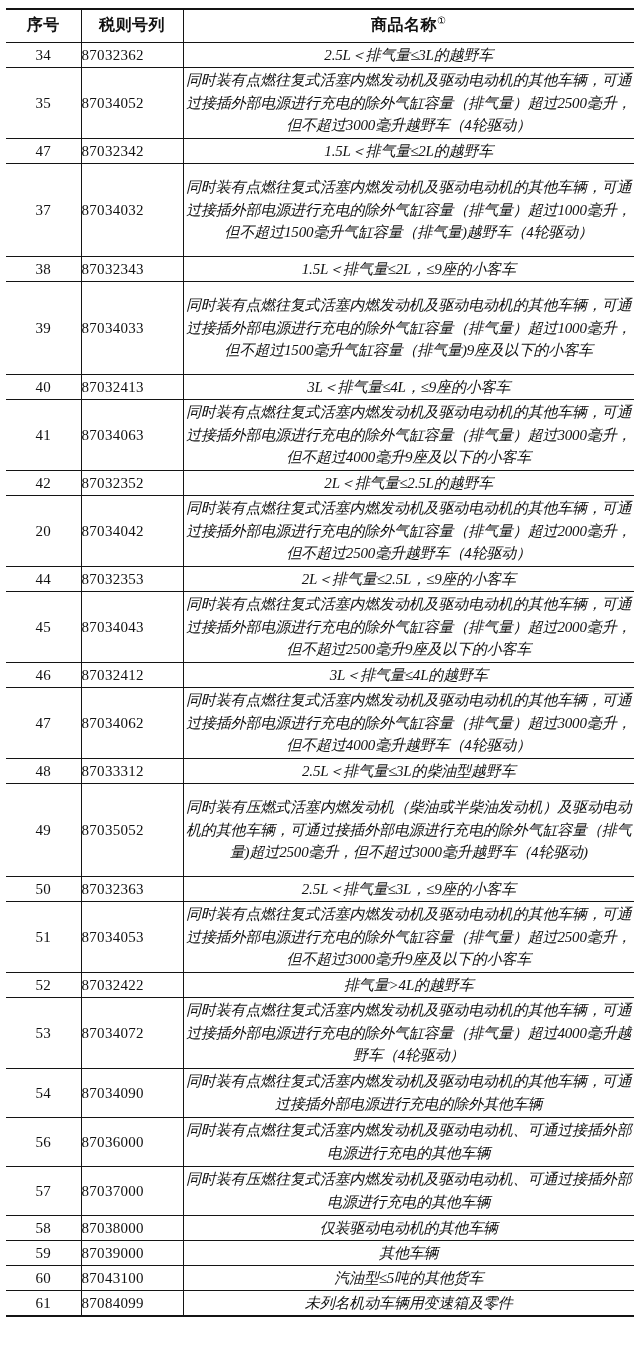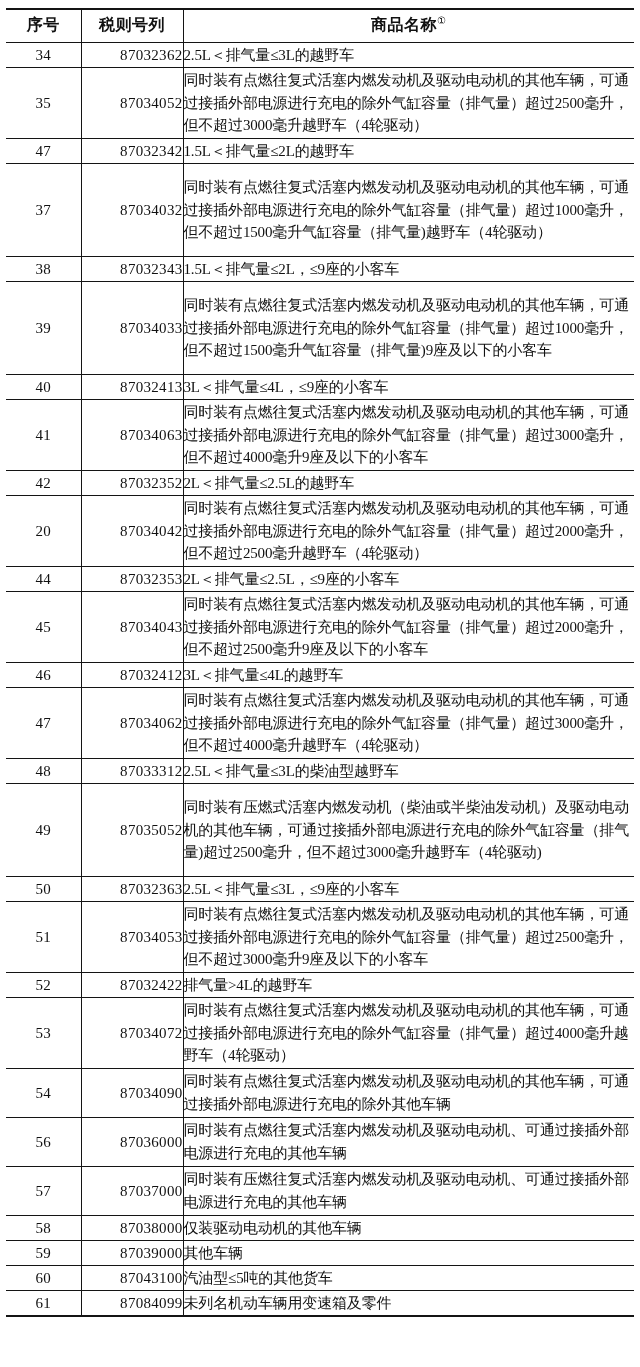--- a/index.html
+++ b/index.html
@@ -68,31 +68,32 @@
     vertical-align: middle;
     padding: 0;
   }
   td.seq {
     text-align: center;
     font-size: 15px;
     padding: 3px 2px;
     letter-spacing: 0.3px;
   }
   td.code {
-    text-align: right;
+    text-align: left;
     font-size: 15px;
     padding: 3px 2px;
     letter-spacing: 0.3px;
   }
   td.name {
-    text-align: left;
+    text-align: center;
     padding: 3px 4px 3px 6px;
     line-height: 1.52;
     letter-spacing: -0.15px;
     word-break: break-all;
+    font-style: italic;
   }
   td.name .txt {
     display: block;
   }
 
   
   tr.r1 td { height: 24px; margin-top: 42px; }
   tr.r2 td { height: 48px; }
   tr.r3 td { height: 70px; }
   tr.r4 td { height: 92px; }

